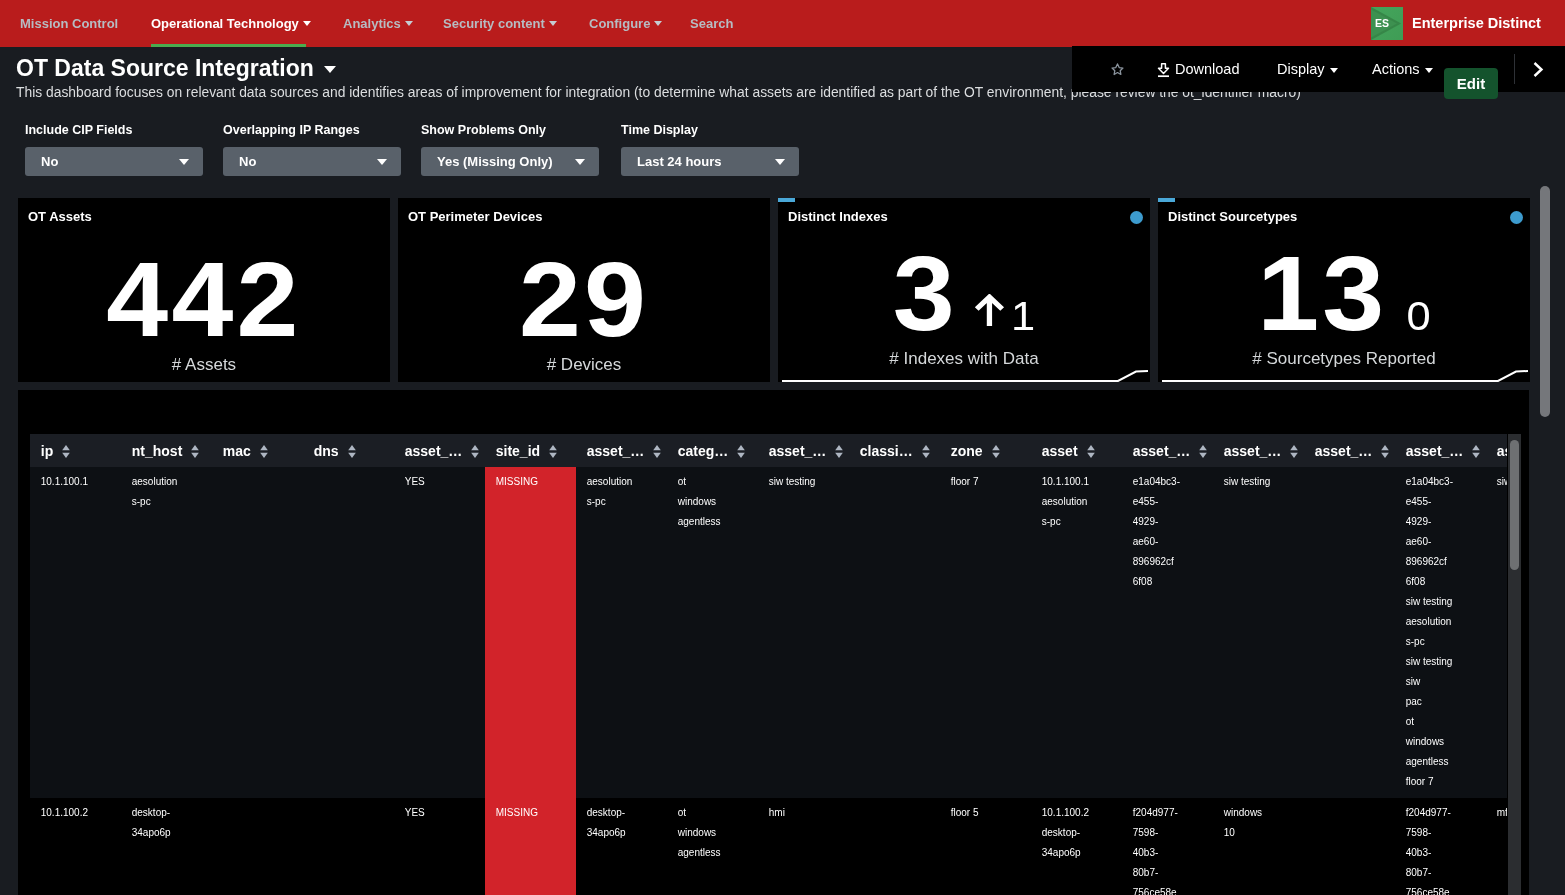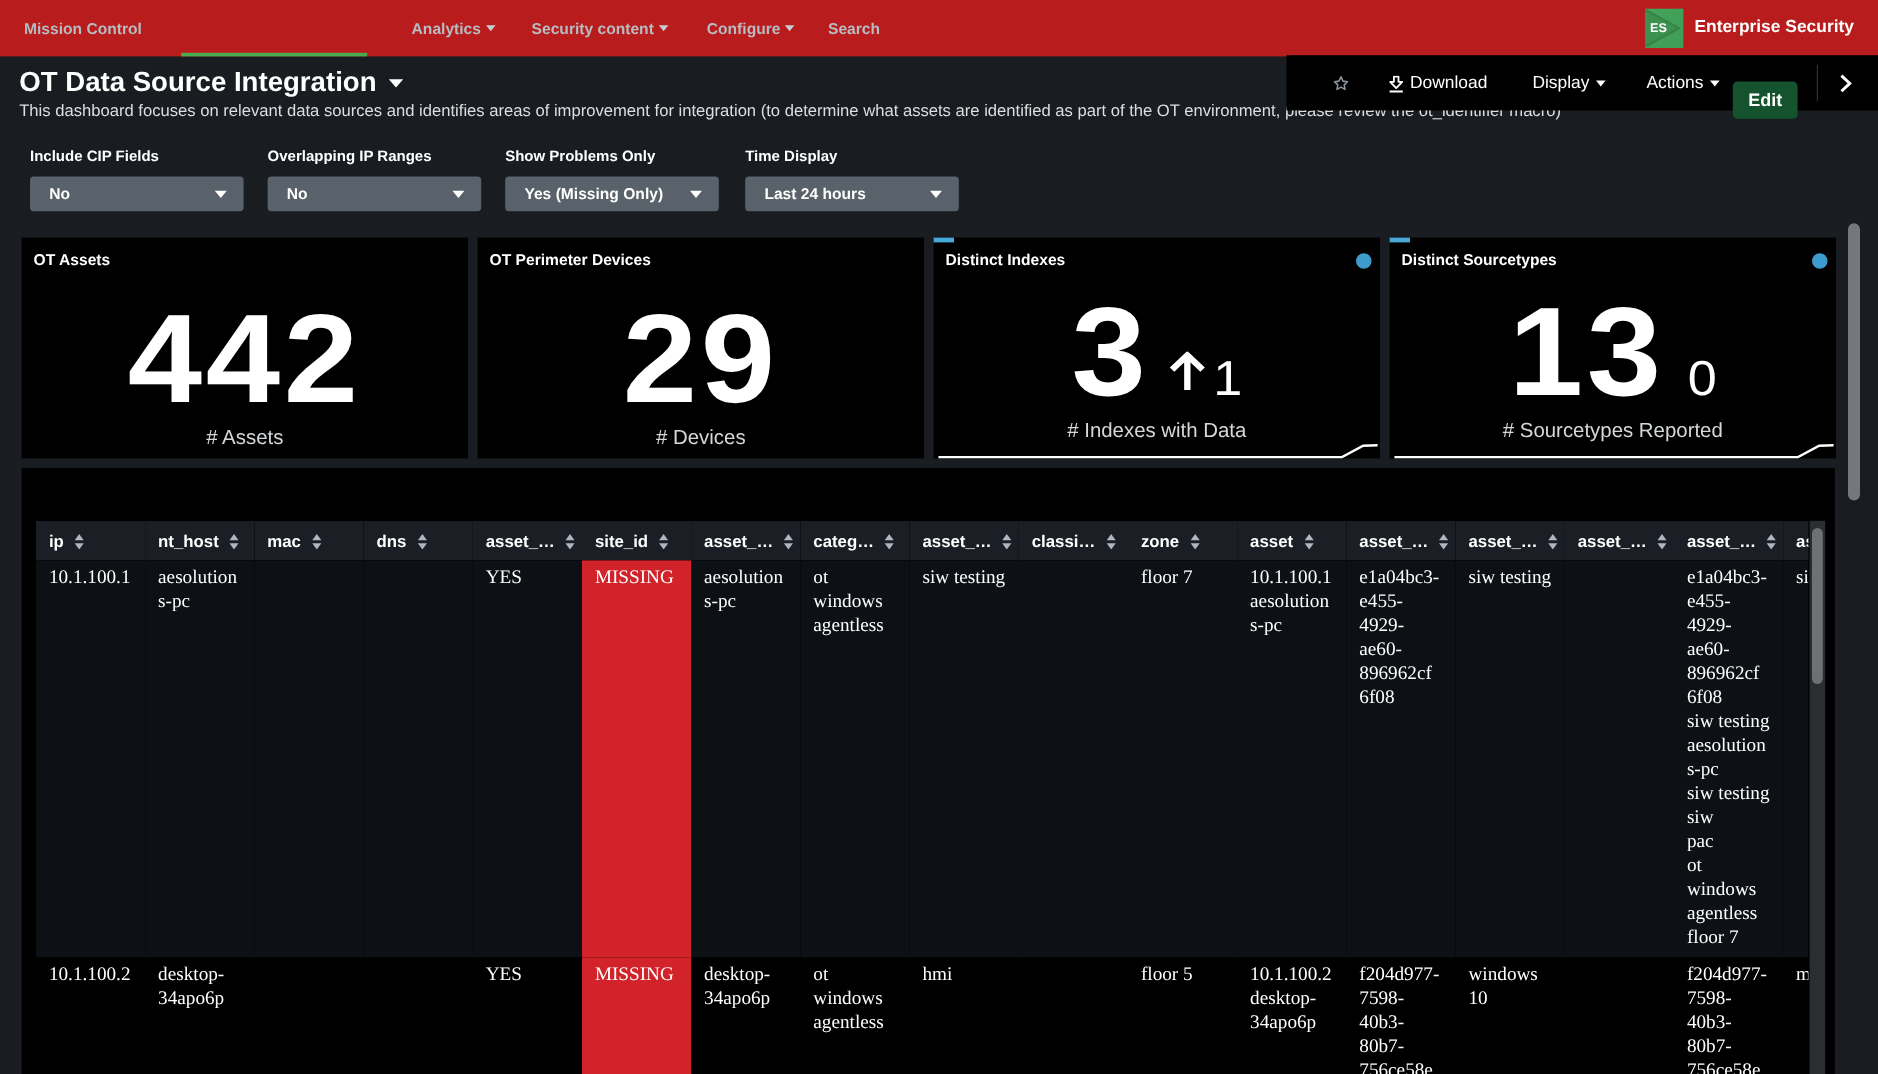--- a/index.html
+++ b/index.html
@@ -44,53 +44,54 @@
 .spark { position:absolute; left:0; top:0; width:372px; height:184px; }
 
 
 #tablepanel { position:absolute; left:18px; top:390px; width:1511px; height:505px; background:#000; overflow:hidden; }
 #tabletitle { position:absolute; left:11px; top:13px; font-size:13px; font-weight:700; color:#fff; white-space:nowrap; }
 #tblwrap { position:absolute; left:11.75px; top:44px; width:1477.25px; height:461px; overflow:hidden; }
 table { border-collapse:collapse; table-layout:fixed; width:1547px; }
 col { width:91px; }
 th { height:33px; background:#1b1e24; color:#fff; font-size:14px; font-weight:700; text-align:left; padding:0 0 0 11px; white-space:nowrap; overflow:hidden; }
 th .sorticon { margin-left:9px; vertical-align:-2px; }
-td { vertical-align:top; padding:5px 8px 0 11px; color:#fff; font-size:16px; line-height:20px; font-weight:400;font-family:Liberation Serif, serif; }
+td { vertical-align:top; padding:5px 8px 0 11px; color:#fff; font-size:10px; line-height:20px; font-weight:400; }
 tr.r1 td { background:#0d1014; height:331px; }
 tr.r2 td { background:#000; height:200px; }
 td.red { background:#d2232a !important; }
 
 
 #innersb { position:absolute; left:1489.7px; top:44px; width:13px; height:461px; background:#2b2d30; }
 #innersbthumb { position:absolute; left:2.5px; top:6px; width:9px; height:130px; background:#6e7072; border-radius:5px; }
 #outersbthumb { position:absolute; left:1540px; top:186px; width:10px; height:231px; background:#75777b; border-radius:5px; z-index:6; }
 </style>
 </head>
 <body>
 <div id="nav">
   <span class="navitem" style="left:20px;">Mission Control</span>
+  <span class="navitem active" style="left:151px;">Operational Technology<span class="navcaret"></span></span>
   <span class="navitem" style="left:343px;">Analytics<span class="navcaret"></span></span>
   <span class="navitem" style="left:443px;">Security content<span class="navcaret"></span></span>
   <span class="navitem" style="left:589px;">Configure<span class="navcaret"></span></span>
   <span class="navitem" style="left:690px;">Search</span>
   <div id="navunderline"></div>
   <svg id="eslogo" viewBox="0 0 32 33">
       <defs>
         <linearGradient id="esg" x1="0" y1="0" x2="1" y2="1">
           <stop offset="0" stop-color="#44a55c"></stop>
           <stop offset="1" stop-color="#3f9c55"></stop>
         </linearGradient>
       </defs>
       <rect width="32" height="33" fill="url(#esg)"></rect>
       <polygon points="0,0 30,16.5 0,33" fill="#3d9150"></polygon>
       <polygon points="0,0 30,16.5 26,16.5 0,2.5" fill="#2e7a3f" opacity="0.45"></polygon>
       <polygon points="0,33 30,16.5 26,16.5 0,30.5" fill="#2e7a3f" opacity="0.45"></polygon>
       <text x="4" y="28.5" font-family="Liberation Sans, sans-serif" font-size="10.5" font-weight="700" fill="#fff" dy="-9">ES</text>
     </svg>
-  <div id="esname">Enterprise Security</div>
+  <div id="esname">Enterprise Distinct</div>
 </div>
 
 <div id="title">OT Data Source Integration<span id="titlecaret"></span></div>
 <div id="subtitle">This dashboard focuses on relevant data sources and identifies areas of improvement for integration (to determine what assets are identified as part of the OT environment, please review the ot_identifier macro)</div>
 
 <div id="toolbar">
   <svg style="position:absolute;left:39px;top:17px;" width="13" height="13" viewBox="0 0 17 17">
       <path d="M8.5 1.2 L10.7 6 L15.6 6.6 L12 10.1 L12.9 15 L8.5 12.5 L4.1 15 L5 10.1 L1.4 6.6 L6.3 6 Z" fill="none" stroke="#8b949e" stroke-width="1.7" stroke-linejoin="round"></path>
     </svg>
   <svg style="position:absolute;left:85px;top:17px;" width="13" height="15" viewBox="0 0 13 15">

